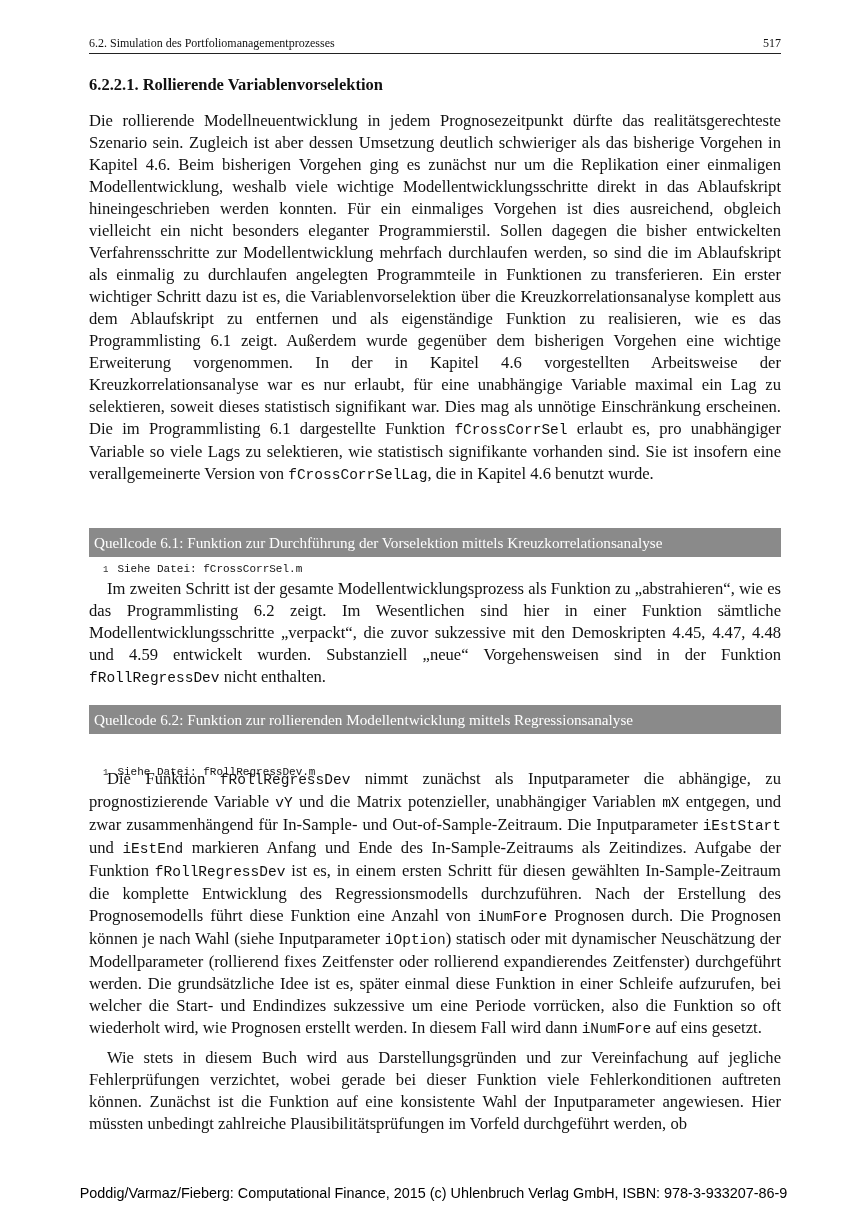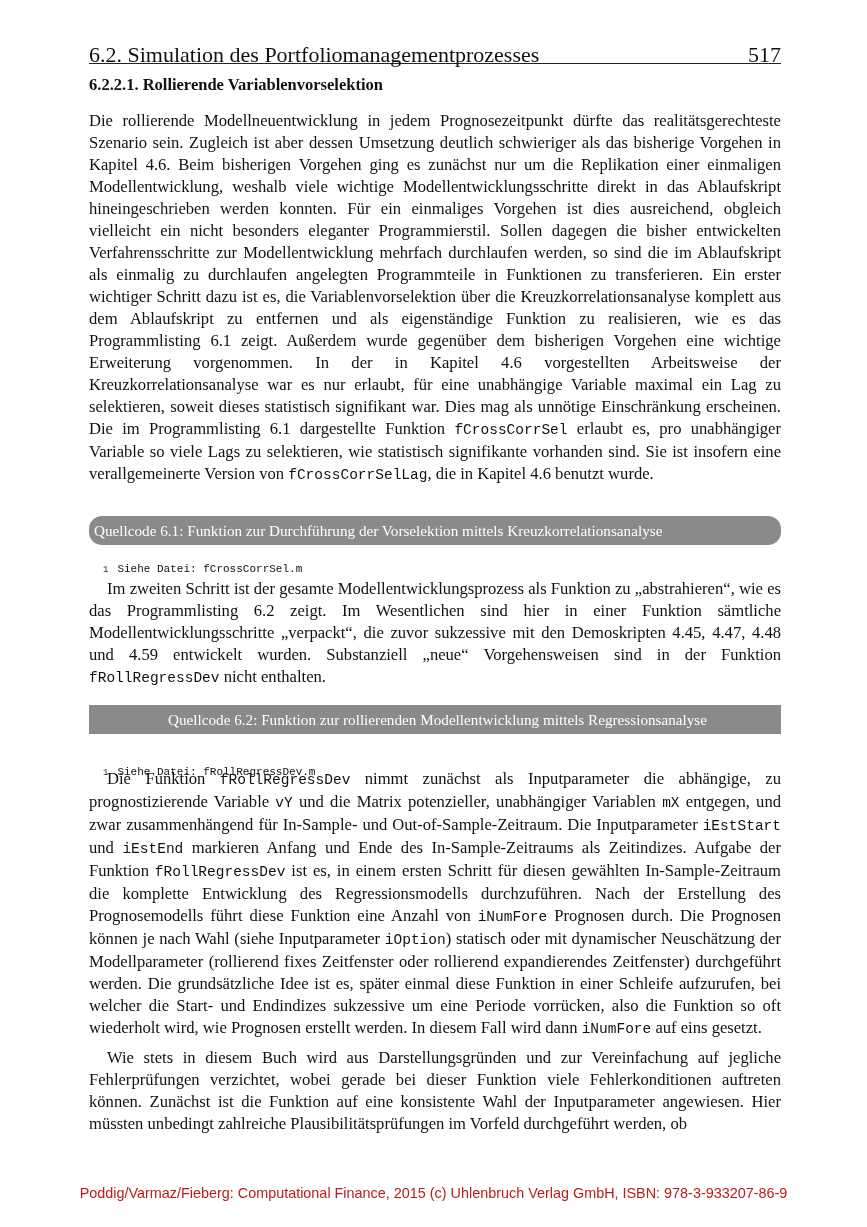--- a/index.html
+++ b/index.html
@@ -1,47 +1,47 @@
 <!DOCTYPE html>
 <html><head>
 <meta charset="utf-8">
 <style>
   html, body { margin: 0; padding: 0; background: #ffffff; }
   body { width: 867px; height: 1227px; position: relative; overflow: hidden; font-family: "Liberation Serif", serif; color: #111; }
   .page { position: absolute; left: 89px; top: 0; width: 692px; }
-  .running-head { position: absolute; top: 42px; left: 0; width: 692px; height: 22px; border-bottom: 1px solid #222; font-size: 22px; display: flex; justify-content: space-between; align-items: flex-start; padding-bottom: 2px; box-sizing: border-box; }
+  .running-head { position: absolute; top: 32px; left: 0; width: 692px; height: 22px; border-bottom: 1px solid #222; font-size: 12px; display: flex; justify-content: space-between; align-items: flex-end; padding-bottom: 2px; box-sizing: border-box; }
   .section-title { position: absolute; top: 75px; left: 0; font-weight: bold; font-size: 16.5px; }
   .para { position: absolute; left: 0; width: 692px; font-size: 16.6px; line-height: 22px; text-align: justify; }
   .para.indent { text-indent: 18px; }
   .mono { font-family: "Liberation Mono", monospace; font-size: 14.5px; }
   .caption-bar { position: absolute; left: 0; width: 692px; height: 29px; background: #8a8a8a; color: #ffffff; font-size: 15.2px; line-height: 29px; padding-left: 5px; box-sizing: border-box; }
   .code-line { position: absolute; left: 14px; font-family: "Liberation Mono", monospace; font-size: 11px; color: #111; }
   .code-line .lineno { font-size: 9px; color: #333; margin-right: 9px; }
-  .footer { position: absolute; top: 1185px; left: 0; width: 867px; text-align: center; font-family: "Liberation Sans", sans-serif; font-size: 14.4px; color: #b91c1c; }
+  .footer { position: absolute; top: 1185px; left: 0; width: 867px; text-align: center; font-family: "Liberation Sans", sans-serif; font-size: 14.4px; color: #000000; }
 </style>
 </head>
 <body>
 
 <div class="page">
 
   <div class="running-head">
     <span>6.2.  Simulation des Portfoliomanagementprozesses</span>
     <span>517</span>
   </div>
 
   <div class="section-title">6.2.2.1.  Rollierende Variablenvorselektion</div>
 
   <div class="para" style="top:110px;"><span>Die rollierende Modellneuentwicklung in jedem Prognosezeitpunkt dürfte das realitätsgerechteste Szenario sein. Zugleich ist aber dessen Umsetzung deutlich schwieriger als das bisherige Vorgehen in Kapitel 4.6. Beim bisherigen Vorgehen ging es zunächst nur um die Replikation einer einmaligen Modellentwicklung, weshalb viele wichtige Modellentwicklungsschritte direkt in das Ablaufskript hineingeschrieben werden konnten. Für ein einmaliges Vorgehen ist dies ausreichend, obgleich vielleicht ein nicht besonders eleganter Programmierstil. Sollen dagegen die bisher entwickelten Verfahrensschritte zur Modellentwicklung mehrfach durchlaufen werden, so sind die im Ablaufskript als einmalig zu durchlaufen angelegten Programmteile in Funktionen zu transferieren. Ein erster wichtiger Schritt dazu ist es, die Variablenvorselektion über die Kreuzkorrelationsanalyse komplett aus dem Ablaufskript zu entfernen und als eigenständige Funktion zu realisieren, wie es das Programmlisting 6.1 zeigt. Außerdem wurde gegenüber dem bisherigen Vorgehen eine wichtige Erweiterung vorgenommen. In der in Kapitel 4.6 vorgestellten Arbeitsweise der Kreuzkorrelationsanalyse war es nur erlaubt, für eine unabhängige Variable maximal ein Lag zu selektieren, soweit dieses statistisch signifikant war. Dies mag als unnötige Einschränkung erscheinen. Die im Programmlisting 6.1 dargestellte Funktion </span><span class="mono">fCrossCorrSel</span><span> erlaubt es, pro unabhängiger Variable so viele Lags zu selektieren, wie statistisch signifikante vorhanden sind. Sie ist insofern eine verallgemeinerte Version von </span><span class="mono">fCrossCorrSelLag</span><span>, die in Kapitel 4.6 benutzt wurde.</span></div>
 
-  <div class="caption-bar" style="top:516px;border-radius:13px;">Quellcode 6.1: Funktion zur Durchführung der Vorselektion mittels Kreuzkorrelationsanalyse</div>
+  <div class="caption-bar" style="top:528px;">Quellcode 6.1: Funktion zur Durchführung der Vorselektion mittels Kreuzkorrelationsanalyse</div>
   <div class="code-line" style="top:563px;"><span class="lineno">1</span><span>Siehe Datei: fCrossCorrSel.m</span></div>
 
   <div class="para indent" style="top:578px;"><span>Im zweiten Schritt ist der gesamte Modellentwicklungsprozess als Funktion zu „abstrahieren“, wie es das Programmlisting 6.2 zeigt. Im Wesentlichen sind hier in einer Funktion sämtliche Modellentwicklungsschritte „verpackt“, die zuvor sukzessive mit den Demoskripten 4.45, 4.47, 4.48 und 4.59 entwickelt wurden. Substanziell „neue“ Vorgehensweisen sind in der Funktion </span><span class="mono">fRollRegressDev</span><span> nicht enthalten.</span></div>
 
-  <div class="caption-bar" style="top:705px;text-align:center;">Quellcode 6.2: Funktion zur rollierenden Modellentwicklung mittels Regressionsanalyse</div>
+  <div class="caption-bar" style="top:705px;">Quellcode 6.2: Funktion zur rollierenden Modellentwicklung mittels Regressionsanalyse</div>
   <div class="code-line" style="top:742px;margin-top:24px;"><span class="lineno">1</span><span>Siehe Datei: fRollRegressDev.m</span></div>
 
   <div class="para indent" style="top:768px;"><span>Die Funktion </span><span class="mono">fRollRegressDev</span><span> nimmt zunächst als Inputparameter die abhängige, zu prognostizierende Variable </span><span class="mono">vY</span><span> und die Matrix potenzieller, unabhängiger Variablen </span><span class="mono">mX</span><span> entgegen, und zwar zusammenhängend für In-Sample- und Out-of-Sample-Zeitraum. Die Inputparameter </span><span class="mono">iEstStart</span><span> und </span><span class="mono">iEstEnd</span><span> markieren Anfang und Ende des In-Sample-Zeitraums als Zeitindizes. Aufgabe der Funktion </span><span class="mono">fRollRegressDev</span><span> ist es, in einem ersten Schritt für diesen gewählten In-Sample-Zeitraum die komplette Entwicklung des Regressionsmodells durchzuführen. Nach der Erstellung des Prognosemodells führt diese Funktion eine Anzahl von </span><span class="mono">iNumFore</span><span> Prognosen durch. Die Prognosen können je nach Wahl (siehe Inputparameter </span><span class="mono">iOption</span><span>) statisch oder mit dynamischer Neuschätzung der Modellparameter (rollierend fixes Zeitfenster oder rollierend expandierendes Zeitfenster) durchgeführt werden. Die grundsätzliche Idee ist es, später einmal diese Funktion in einer Schleife aufzurufen, bei welcher die Start- und Endindizes sukzessive um eine Periode vorrücken, also die Funktion so oft wiederholt wird, wie Prognosen erstellt werden. In diesem Fall wird dann </span><span class="mono">iNumFore</span><span> auf eins gesetzt.</span></div>
 
   <div class="para indent" style="top:1047px;"><span>Wie stets in diesem Buch wird aus Darstellungsgründen und zur Vereinfachung auf jegliche Fehlerprüfungen verzichtet, wobei gerade bei dieser Funktion viele Fehlerkonditionen auftreten können. Zunächst ist die Funktion auf eine konsistente Wahl der Inputparameter angewiesen. Hier müssten unbedingt zahlreiche Plausibilitätsprüfungen im Vorfeld durchgeführt werden, ob</span></div>
 
 </div>
 
 <div class="footer">Poddig/Varmaz/Fieberg: Computational Finance, 2015  (c) Uhlenbruch Verlag GmbH, ISBN: 978-3-933207-86-9</div>
 

